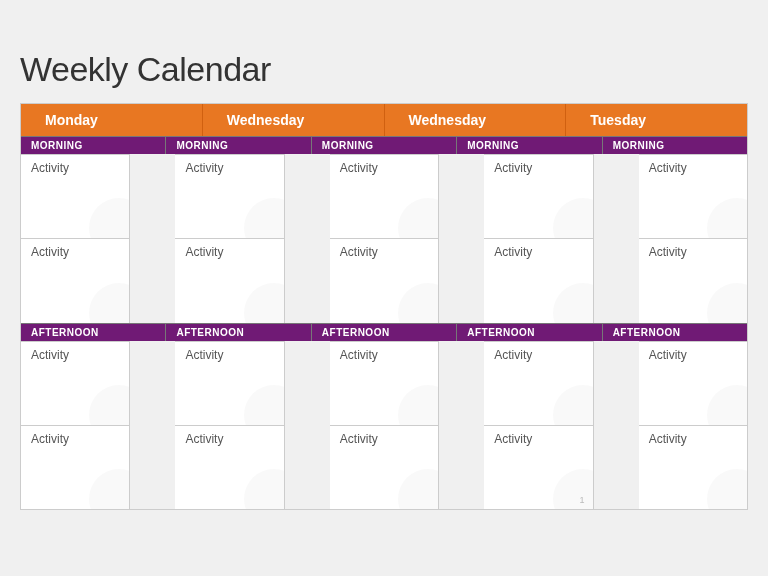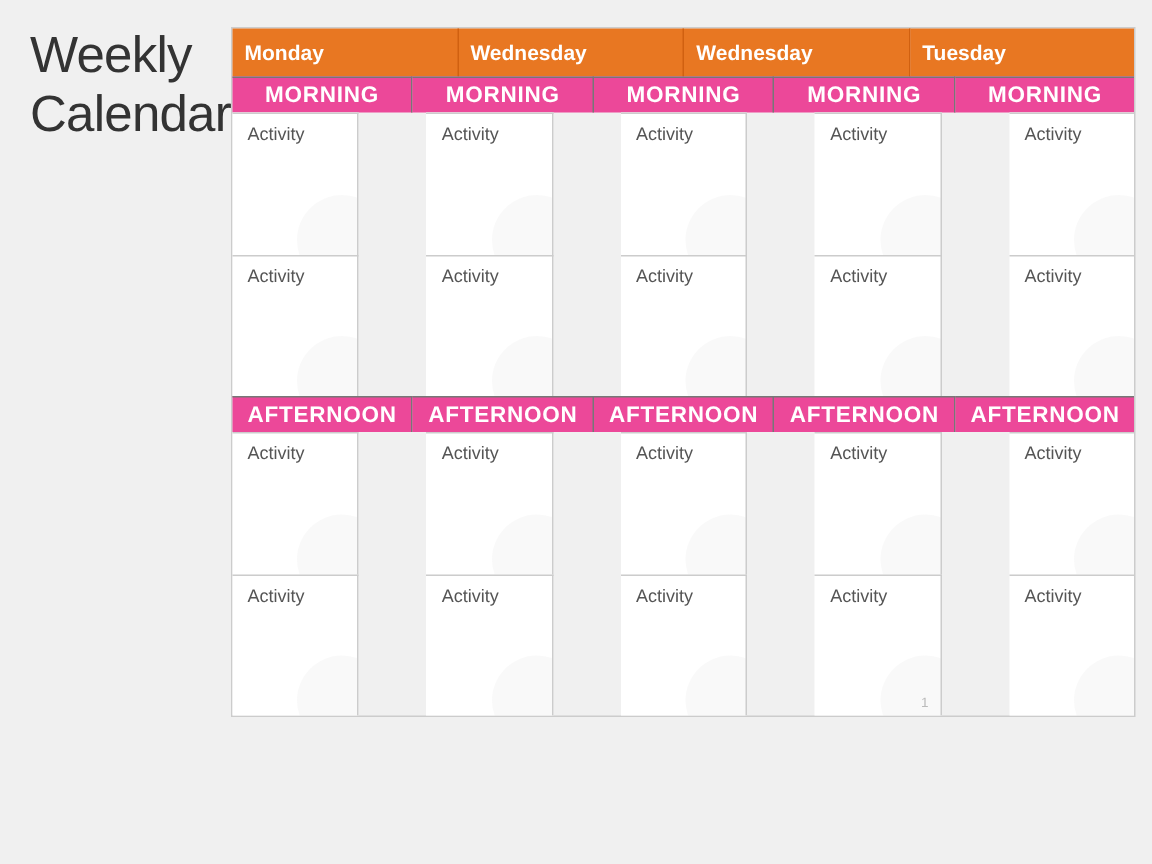--- a/index.html
+++ b/index.html
@@ -14,20 +14,22 @@
       width: 768px;
       height: 576px;
       overflow: hidden;
       position: relative;
     }
 
     .page-container {
       padding: 18px 20px 10px 20px;
       height: 488px;
       display: flex;
+      flex-direction: column;
+      margin-top: 32px;
     }
 
     .page-title {
       font-size: 34px;
       font-weight: 300;
       color: #333;
       margin-bottom: 14px;
       letter-spacing: -0.5px;
     }
 
@@ -43,45 +45,44 @@
       display: flex;
       flex-direction: row;
     }
 
     .day-header {
       flex: 1;
       background-color: #e87722;
       color: #fff;
       font-weight: 600;
       font-size: 14px;
-      padding: 8px 8px;
+      padding: 8px 24px;
       border-right: 1px solid #d06010;
     }
 
     .day-header:last-child {
       border-right: none;
     }
 
     
     .section-row {
       display: flex;
       flex-direction: row;
     }
 
     .section-label {
       flex: 1;
-      background-color: #ec4899;
+      background-color: #701a75;
       color: #fff;
-      font-size: 15px;
+      font-size: 10px;
       font-weight: 700;
       letter-spacing: 0.5px;
       padding: 3px 10px;
       border-right: 1px solid #777;
       border-top: 1px solid #777;
-      text-align: center;
     }
 
     .section-label:last-child {
       border-right: none;
     }
 
     
     .activity-row {
       display: flex;
       flex-direction: row;

